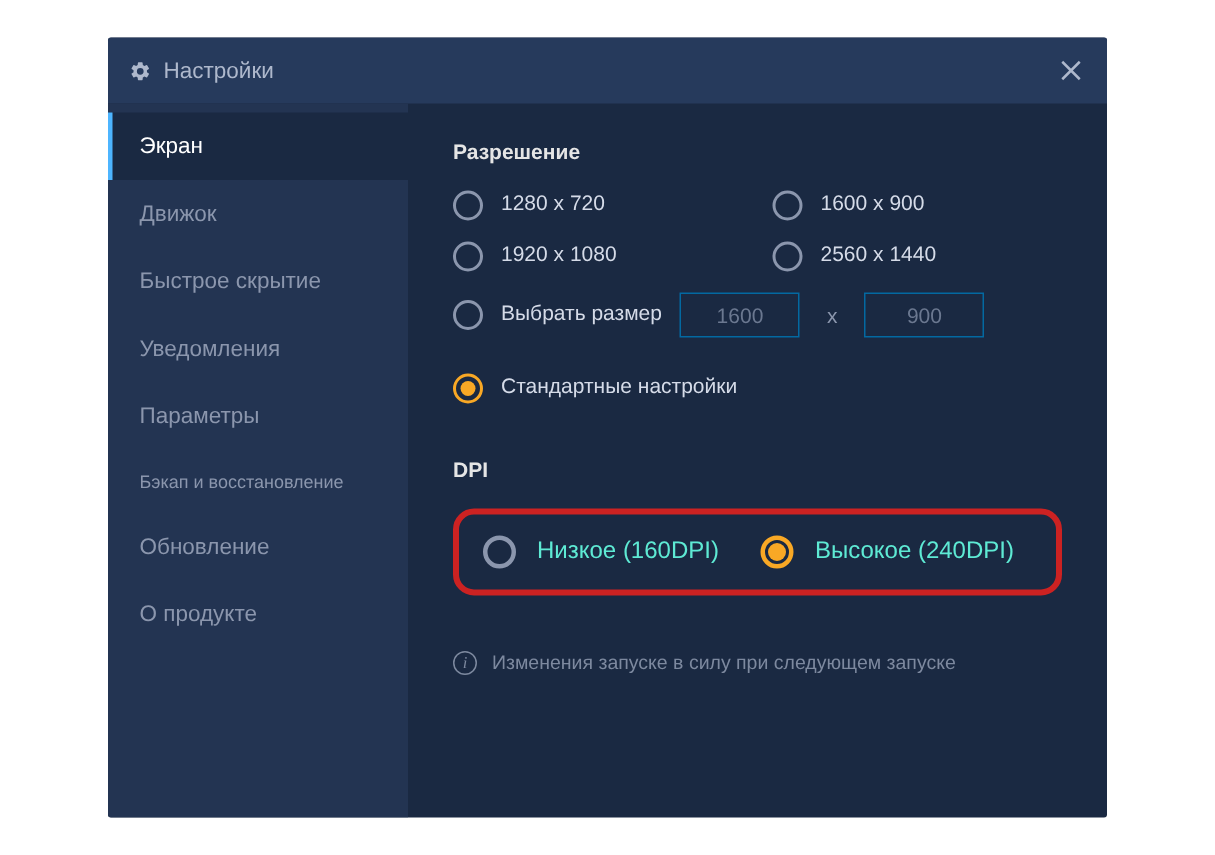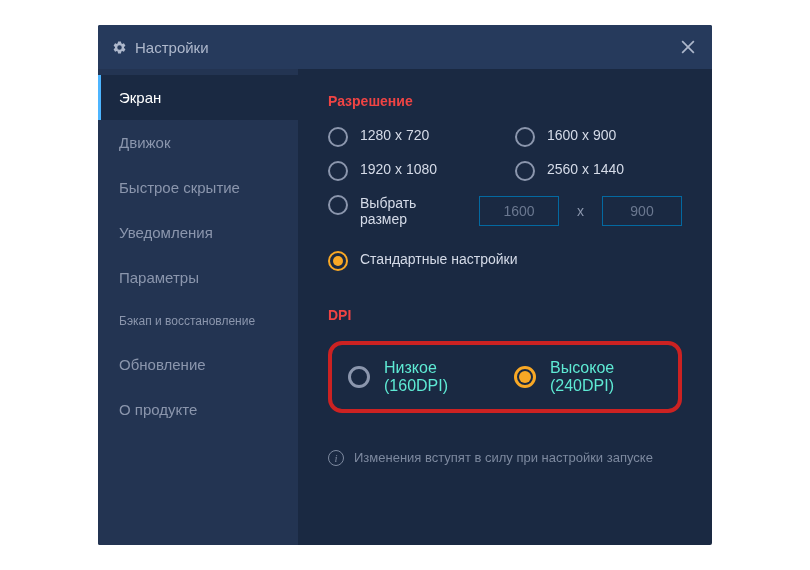--- a/index.html
+++ b/index.html
@@ -6,21 +6,21 @@
     body {
       width: 810px;
       height: 570px;
       background: #fff;
       font-family: -apple-system, BlinkMacSystemFont, "Segoe UI", Arial, sans-serif;
       display: flex;
       align-items: center;
       justify-content: center;
     }
     .window {
-      width: 614px;
+      width: 666px;
       height: 520px;
       background: #1a2942;
       border-radius: 2px;
       overflow: hidden;
       display: flex;
       flex-direction: column;
     }
     .titlebar {
       height: 44px;
       background: #263a5c;
@@ -61,21 +61,21 @@
       border-left-color: #4db5ff;
       font-weight: 500;
     }
     .sidebar-item.small { font-size: 12px; }
     .content {
       flex: 1;
       padding: 24px 30px;
       color: #cfd5e3;
     }
     .section-title {
-      color: #ef4444;
+      color: #e5e5e5;
       font-size: 14px;
       font-weight: 600;
       margin-bottom: 18px;
     }
     .radio-grid {
       display: grid;
       grid-template-columns: 1fr 1fr;
       row-gap: 14px;
       column-gap: 20px;
       margin-bottom: 14px;
@@ -251,17 +251,17 @@
           </div>
           <div class="dpi-option">
             <span class="radio-circle selected"></span>
             <span class="dpi-label">Высокое (240DPI)</span>
           </div>
         </div>
       </div>
 
       <div class="info-row">
         <span class="info-icon">i</span>
-        <span class="info-text">Изменения вступят в силу при настройки запуске</span>
+        <span class="info-text">Изменения запуске в силу при следующем запуске</span>
       </div>
     </div>
   </div>
 </div>
 
 </body></html>

